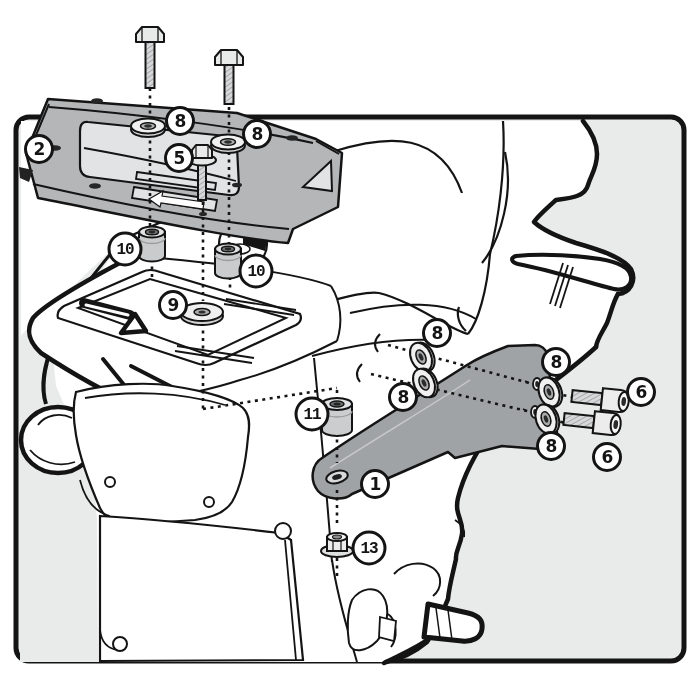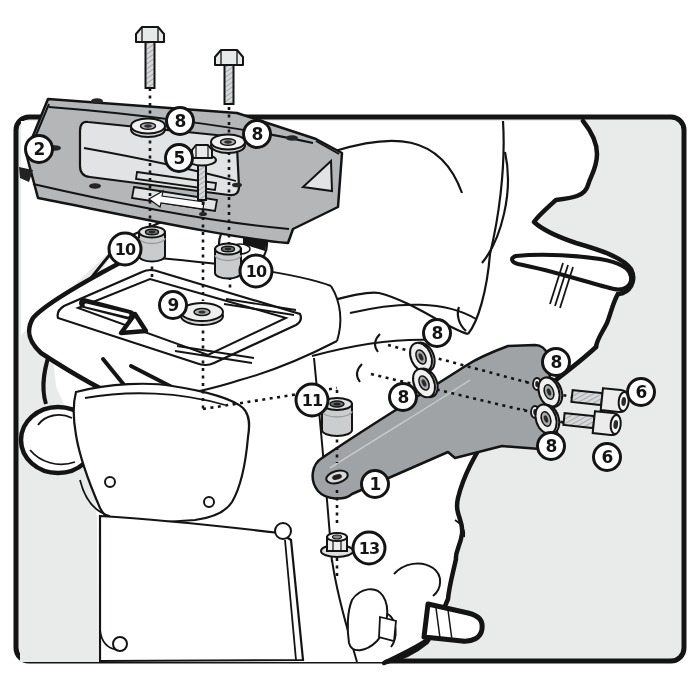--- a/index.html
+++ b/index.html
@@ -8,21 +8,21 @@
   #art{position:absolute;left:0;top:0;}
   .badge{
     position:absolute;width:30px;height:30px;box-sizing:border-box;
     border:3.2px solid #141414;border-radius:50%;background:#ffffff;
     display:flex;align-items:center;justify-content:center;
     transform:translate(-50%,-50%);
     font-weight:bold;font-size:17px;color:#141414;line-height:1;
     font-family:"DejaVu Sans","Liberation Sans",sans-serif;
     letter-spacing:-1px;
   }
-  .badge.wide{width:35px;height:35px;font-size:16px;}
+  .badge.wide{width:35px;height:35px;font-size:16px;font-family:Liberation Mono, monospace;}
 </style>
 </head>
 <body>
 
 <div id="stage">
 <svg id="art" width="700" height="700" viewBox="0 0 700 700">
   <defs>
     <pattern id="thr" width="4" height="4" patternUnits="userSpaceOnUse" patternTransform="rotate(55)">
       <rect width="4" height="4" fill="#d7d8d9"></rect>
       <line x1="0" y1="0" x2="0" y2="4" stroke="#9b9c9d" stroke-width="1.6"></line>
@@ -281,21 +281,21 @@
 </svg>
 
 <div style="position:absolute;left:0;top:0;width:700px;height:700px;">
       <div class="badge" style="left: 39px; top: 149px;">2</div>
       <div class="badge" style="left: 180px; top: 121px;">8</div>
       <div class="badge" style="left: 257px; top: 134px;">8</div>
       <div class="badge" style="left: 179px; top: 158px;">5</div>
       <div class="badge wide" style="left: 125px; top: 249px;">10</div>
       <div class="badge wide" style="left: 256px; top: 271px;">10</div>
       <div class="badge" style="left: 173px; top: 305px;">9</div>
-      <div class="badge wide" style="left: 312px; top: 400px;">11</div>
+      <div class="badge wide" style="left: 312px; top: 414px;">11</div>
       <div class="badge" style="left: 437px; top: 333px;">8</div>
       <div class="badge" style="left: 403px; top: 397px;">8</div>
       <div class="badge" style="left: 556px; top: 362px;">8</div>
       <div class="badge" style="left: 551px; top: 446px;">8</div>
       <div class="badge" style="left: 641px; top: 392px;">6</div>
       <div class="badge" style="left: 607px; top: 457px;">6</div>
       <div class="badge" style="left: 375px; top: 484px;">1</div>
       <div class="badge wide" style="left: 369px; top: 548px;">13</div>
     </div>
 </div>

